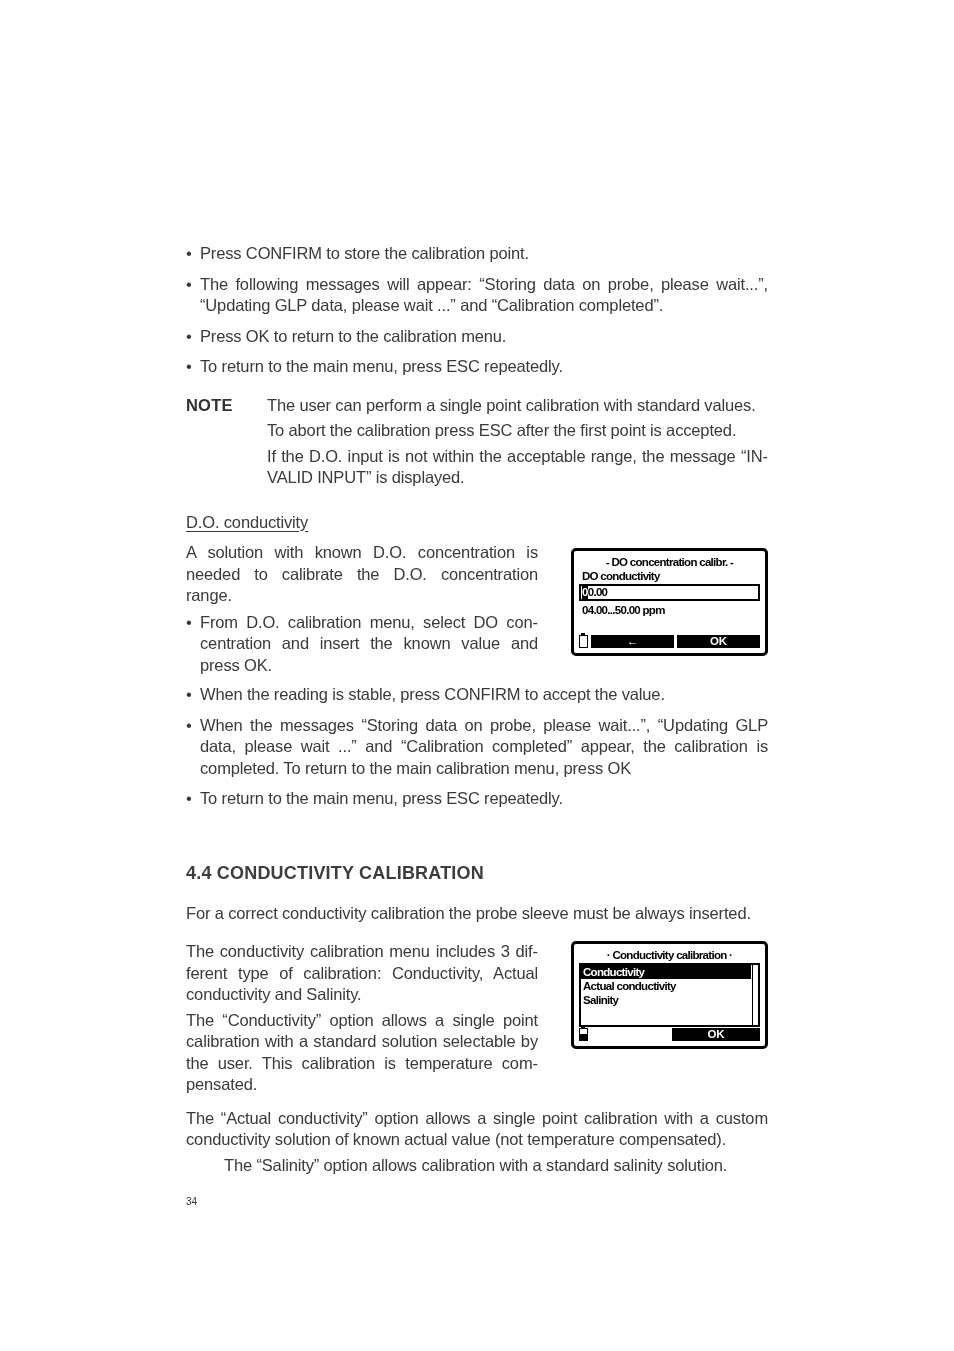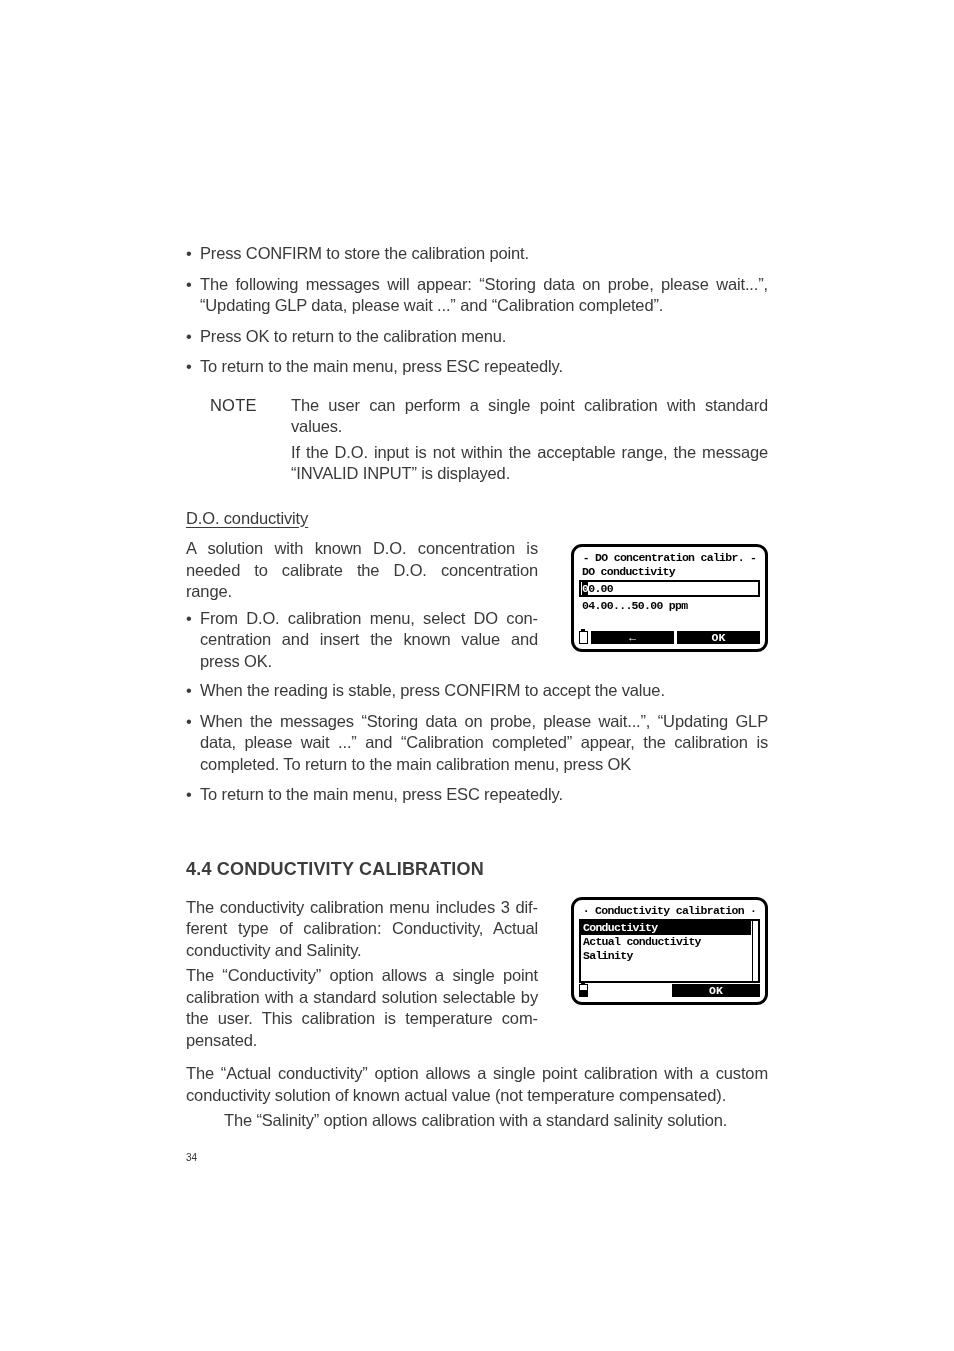--- a/index.html
+++ b/index.html
@@ -16,21 +16,21 @@
   }
 
   
   ul.bullets { list-style: none; }
   ul.bullets li { position: relative; padding-left: 14px; margin-bottom: 9px; }
   ul.bullets li:last-child { margin-bottom: 0; }
   ul.bullets li .bullet-dot { position: absolute; left: 0; top: 0; }
 
   
   .note { display: flex; margin-top: 17px; }
-  .note-label { width: 69px; flex: 0 0 69px; font-weight: 400; color: #323232; letter-spacing: 0.2px; margin-left: 24px; }
+  .note-label { width: 69px; flex: 0 0 69px; font-weight: 700; color: #323232; letter-spacing: 0.2px; }
   .note-body { flex: 1; margin-left: 12px; }
   .note-body p { margin-bottom: 4px; }
 
   
   .sub-heading { margin-top: 19px; text-decoration: underline; text-underline-offset: 3px; text-align: left; }
 
   
   .two-col { display: flex; margin-top: 9px; }
   .two-col .col-text { width: 352px; flex: 0 0 352px; }
   .two-col .col-text p { margin-bottom: 4px; }
@@ -48,25 +48,25 @@
   .intro-p { margin-top: 19px; }
   .two-col.conductivity { margin-top: 17px; }
   .full-p { margin-top: 8px; }
   .full-p + .full-p { margin-top: 4px; margin-left: 38px; }
 
   .page-number { margin-top: 15px; font-size: 10px; color: #333; text-align: left; }
 
   
   .lcd {
     width: 197px; height: 108px;
-    border: 3px solid #000; border-radius: 11px;
+    border: 3px solid #000; border-radius: 5px;
     background: #fff; color: #000;
     padding: 4px 5px 5px 5px;
     display: flex; flex-direction: column;
-    font-family: Liberation Mono, monospace;
+    font-family: Liberation Sans, sans-serif;
     font-weight: 700; font-size: 11.5px; line-height: 14px;
     letter-spacing: -0.7px; text-align: left;
   }
   .lcd.lcd-do { margin-top: 6px; }
   .lcd-title { text-align: center; white-space: nowrap; }
   .lcd-field-label { padding-left: 3px; white-space: nowrap; }
   .lcd-input { border: 2px solid #000; margin-top: 1px; padding: 0 1px; height: 17px; line-height: 13px; display: flex; align-items: center; }
   .lcd-cursor { background: #000; color: #fff; }
   .lcd-range { margin-top: 2px; padding-left: 3px; white-space: nowrap; }
 
@@ -97,20 +97,21 @@
     <li><span class="bullet-dot">•</span><span>Press CONFIRM to store the calibration point.</span></li>
     <li><span class="bullet-dot">•</span><span>The following messages will appear: “Storing data on probe, please wait...”, “Updating GLP data, please wait ...” and “Calibration completed”.</span></li>
     <li><span class="bullet-dot">•</span><span>Press OK to return to the calibration menu.</span></li>
     <li><span class="bullet-dot">•</span><span>To return to the main menu, press ESC repeatedly.</span></li>
   </ul>
 
   <div class="note">
     <div class="note-label">NOTE</div>
     <div class="note-body">
       <p>The user can perform a single point calibration with standard values.</p>
+      <p>To abort the calibration press ESC after the first point is accepted.</p>
       <p>If the D.O. input is not within the acceptable range, the message “IN­VALID INPUT” is displayed.</p>
     </div>
   </div>
 
   <div class="sub-heading">D.O. conductivity</div>
 
   <div class="two-col">
     <div class="col-text">
       <p>A solution with known D.O. concentration is needed to calibrate the D.O. concentration range.</p>
       <ul class="bullets">
@@ -135,20 +136,21 @@
     </div>
   </div>
 
   <ul class="bullets after-lcd-list">
     <li><span class="bullet-dot">•</span><span>When the reading is stable, press CONFIRM to accept the value.</span></li>
     <li><span class="bullet-dot">•</span><span>When the messages “Storing data on probe, please wait...”, “Updating GLP data, please wait ...” and “Calibration completed” appear, the calibration is completed. To return to the main calibration menu, press OK</span></li>
     <li><span class="bullet-dot">•</span><span>To return to the main menu, press ESC repeatedly.</span></li>
   </ul>
 
   <div class="section-heading">4.4 CONDUCTIVITY CALIBRATION</div>
+  <p class="intro-p">For a correct conductivity calibration the probe sleeve must be always inserted.</p>
 
   <div class="two-col conductivity">
     <div class="col-text">
       <p>The conductivity calibration menu includes 3 dif­ferent type of calibration: Conductivity, Actual conductivity and Salinity.</p>
       <p>The “Conductivity” option allows a single point calibration with a standard solution selectable by the user. This calibration is temperature com­pensated.</p>
     </div>
     <div class="col-lcd">
       <div class="lcd">
         <div class="lcd-title">· Conductivity calibration ·</div>
         <div class="lcd-list">

